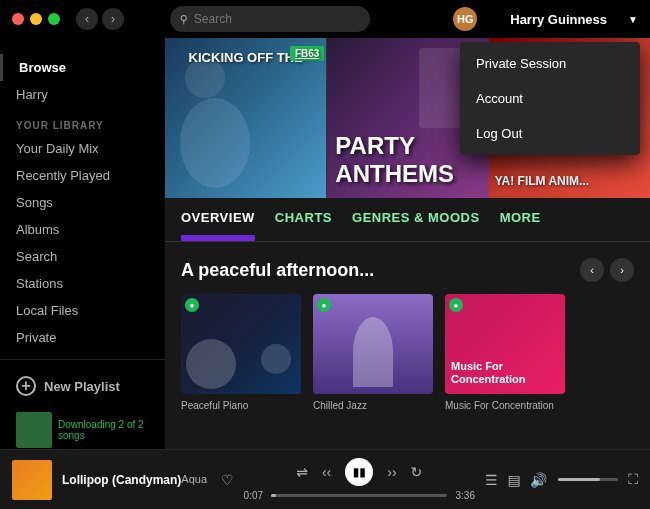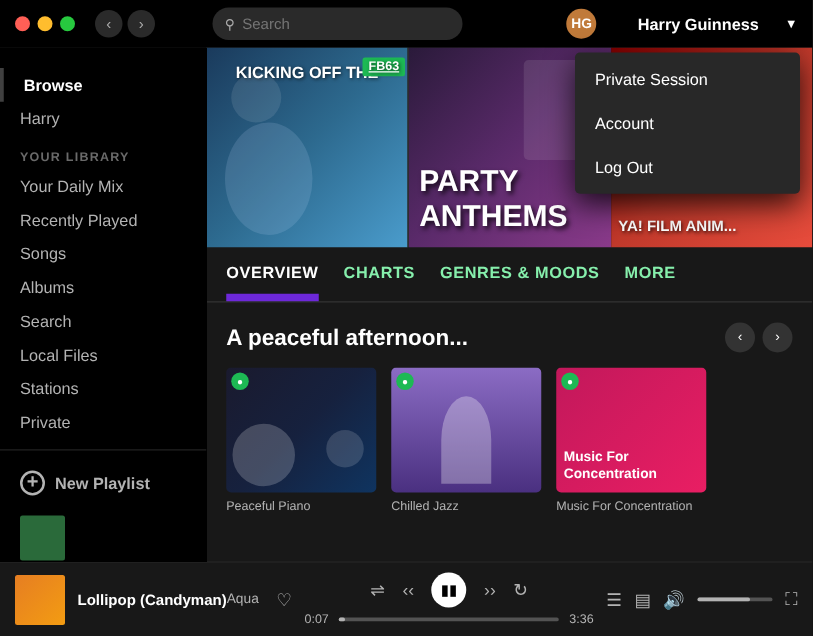--- a/index.html
+++ b/index.html
@@ -522,38 +522,39 @@
     <div class="sidebar-item">
       <span>Songs</span>
     </div>
     <div class="sidebar-item">
       <span>Albums</span>
     </div>
     <div class="sidebar-item">
       <span>Search</span>
     </div>
     <div class="sidebar-item">
+      <span>Stations</span>
+    </div>
+    <div class="sidebar-item">
       <span>Local Files</span>
-    </div>
-    <div class="sidebar-item">
-      <span>Stations</span>
     </div>
     <div class="sidebar-item">
       <span>Private</span>
     </div>
 
     <div class="sidebar-divider"></div>
 
     <div class="new-playlist-btn">
       <div class="plus-circle">+</div>
       <span>New Playlist</span>
     </div>
 
     <div class="downloading-info">
       <div class="download-thumb"></div>
+      <span style="font-size:10px;">Downloading 2 of 2 songs</span>
     </div>
   </div>
 
   <div class="main-content">
 
     <div class="hero-banners">
       <div class="hero-banner hero-banner-1" style="position:relative;">
         <span class="banner-text banner-1-label" style="top:10px;left:0;right:0;text-align:center;background:none;font-size:13px;font-weight:900;">KICKING OFF THE</span>
         <span class="banner-text" style="top:8px;right:2px;background:#1db954;padding:2px 5px;border-radius:2px;font-size:10px;text-decoration:underline;">FB63</span>
 

